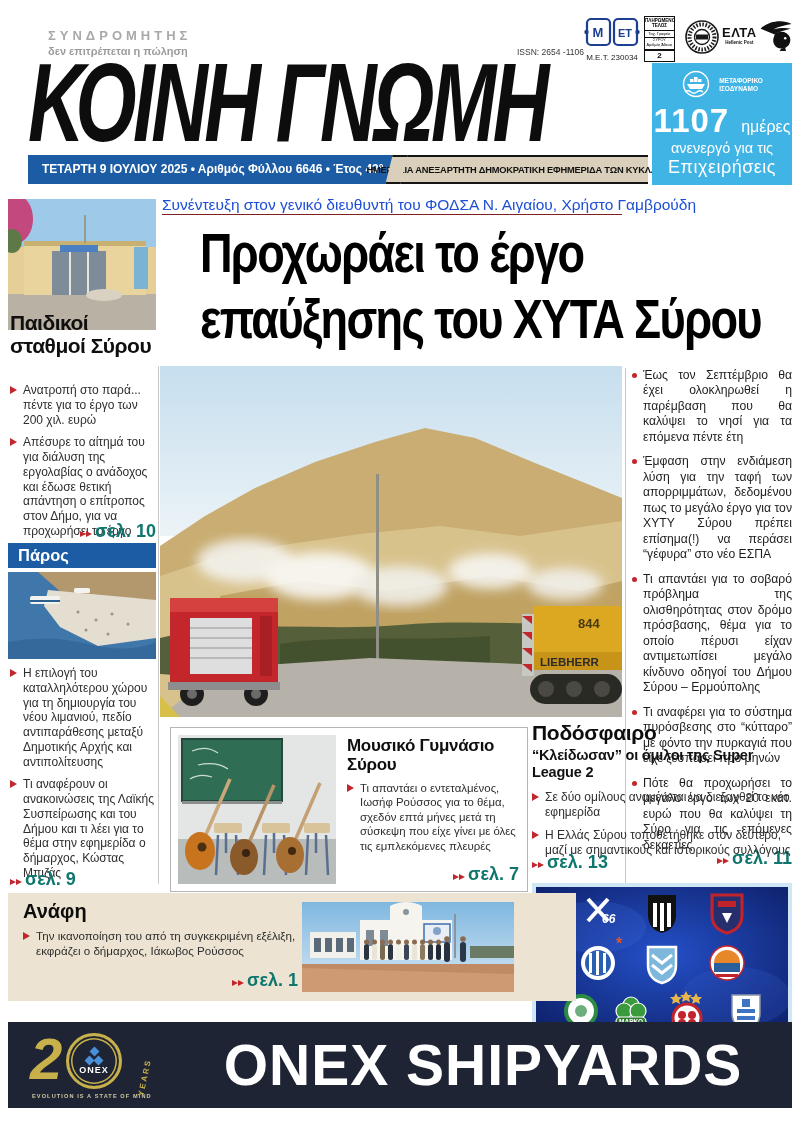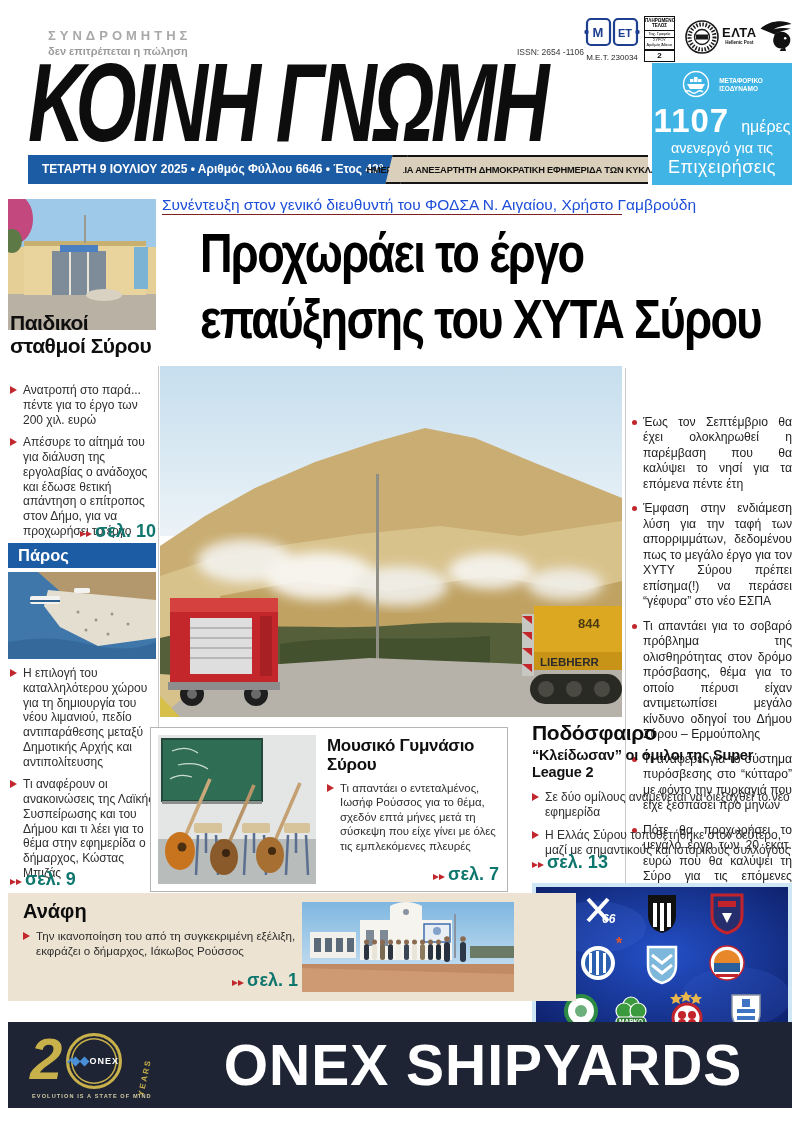--- a/index.html
+++ b/index.html
@@ -66,25 +66,25 @@
   .paros-ref { left:10px; top:869px; width:146px; text-align:left; }
 
   .vrule { width:1px; background:#c9c9c9; }
 
   
   .kicker { left:162px; top:196px; width:460px; text-align:left; font-size:15.5px; color:#1d4ed8; border-bottom:1.5px solid #7e1f24; white-space:nowrap; }
   .headline { left:158px; top:220px; width:466px; text-align:center; color:#000; }
   .hl { font-weight:bold; font-size:55px; line-height:1.2; letter-spacing:-2px; white-space:nowrap; transform:scaleX(.82); transform-origin:50% 50%; }
   .photo-main { left:160px; top:366px; width:462px; height:351px; }
 
-  .lead-bullets { left:632px; top:368px; width:160px; font-size:12.2px; line-height:1.27;margin-top:47px; }
+  .lead-bullets { left:632px; top:368px; width:160px; font-size:12.2px; line-height:1.27; }
   .lead-ref { text-align:right; margin-top:-15px; }
 
   
-  .music { left:150px; top:727px; width:358px; height:165px; border:1px solid #b5b5b5; background:#fff; }
+  .music { left:170px; top:727px; width:358px; height:165px; border:1px solid #b5b5b5; background:#fff; }
   .music-photo { left:7px; top:7px; width:158px; height:149px; }
   .music-text { left:176px; top:8px; width:174px; }
   .music-title { font-size:17px; font-weight:bold; color:#0f0f0f; line-height:1.12; letter-spacing:-.3px; margin-bottom:7px; }
   .music-text .b { font-size:11.4px; line-height:1.26; margin-bottom:7px; }
   .music-ref { position:absolute; right:8px; bottom:6px; }
 
   
   .football { left:532px; top:721px; width:260px; }
   .fb-title { font-size:21px; font-weight:bold; color:#0d0d0d; letter-spacing:-.3px; }
   .fb-sub { font-size:14.5px; font-weight:bold; color:#111; line-height:1.18; margin-top:2px; letter-spacing:-.2px; }
@@ -97,21 +97,21 @@
   .anafi-title { position:absolute; left:15px; top:7px; font-size:20px; font-weight:bold; color:#0d0d0d; }
   .anafi-bullets { position:absolute; left:15px; top:36px; width:276px; font-size:11.6px; line-height:1.27; }
   .anafi-bullets .b { margin-bottom:6px; }
   .anafi-ref { position:absolute; left:200px; top:77px; width:90px; text-align:right; }
   .anafi-photo { position:absolute; left:294px; top:9px; width:212px; height:90px; }
 
   
   .onex { left:8px; top:1022px; width:784px; height:86px; background:#1e2434; }
   .onex-logo { position:absolute; left:22px; top:5px; width:160px; height:76px; color:#c8b04a; }
   .onex-2 { position:absolute; left:0; top:-2px; font-size:58px; font-weight:bold; font-style:italic; color:#c8b04a; }
-  .onex-ring { position:absolute; left:36px; top:6px; width:56px; height:56px; border:3px solid #c8b04a; border-radius:50%; box-shadow:inset 0 0 0 2px #1e2434, inset 0 0 0 3.5px #c8b04a; display:flex; flex-direction:row; align-items:center; justify-content:center; gap:1px; }
+  .onex-ring { position:absolute; left:36px; top:6px; width:56px; height:56px; border:3px solid #c8b04a; border-radius:50%; box-shadow:inset 0 0 0 2px #1e2434, inset 0 0 0 3.5px #c8b04a; display:flex; flex-direction:column; align-items:center; justify-content:center; gap:1px; }
   .diamonds { display:flex; gap:2px; }
   .dia { width:7px; height:7px; background:#4a90d9; transform:rotate(45deg); }
   .dia.top { margin:0 auto 1px; }
   .onex-name { font-size:9px; font-weight:bold; color:#fff; letter-spacing:1px; }
   .onex-years2 { position:absolute; left:96px; top:46px; font-size:8px; font-weight:bold; letter-spacing:2px; transform:rotate(-78deg); }
   .onex-tag { position:absolute; left:2px; top:66px; font-size:5.6px; font-weight:bold; letter-spacing:1.1px; color:#cfc8a0; white-space:nowrap; }
   .onex-text { position:absolute; left:175px; top:0; width:600px; height:86px; line-height:86px; text-align:center; color:#fff; font-size:57px; font-weight:bold; letter-spacing:1px; white-space:nowrap; }
 </style>
 </head>
 <body>

